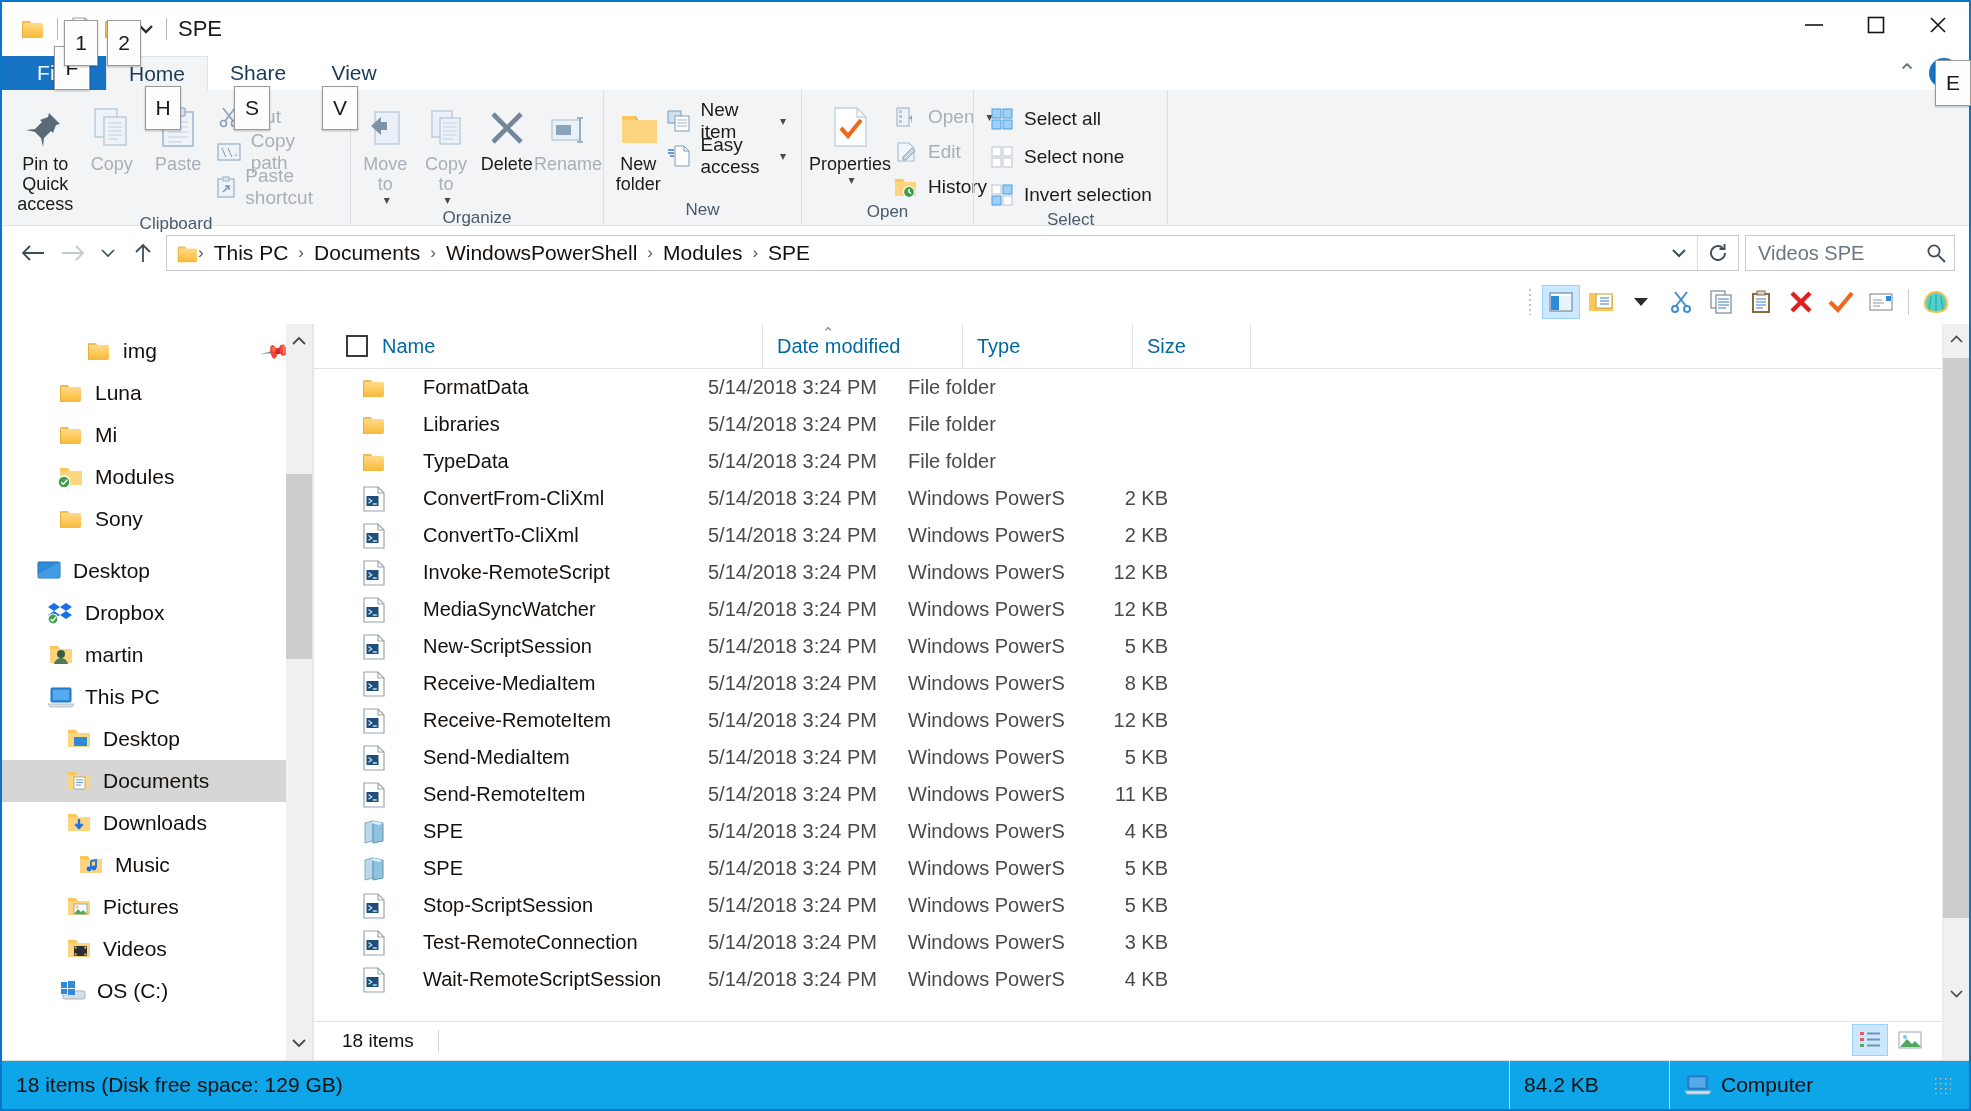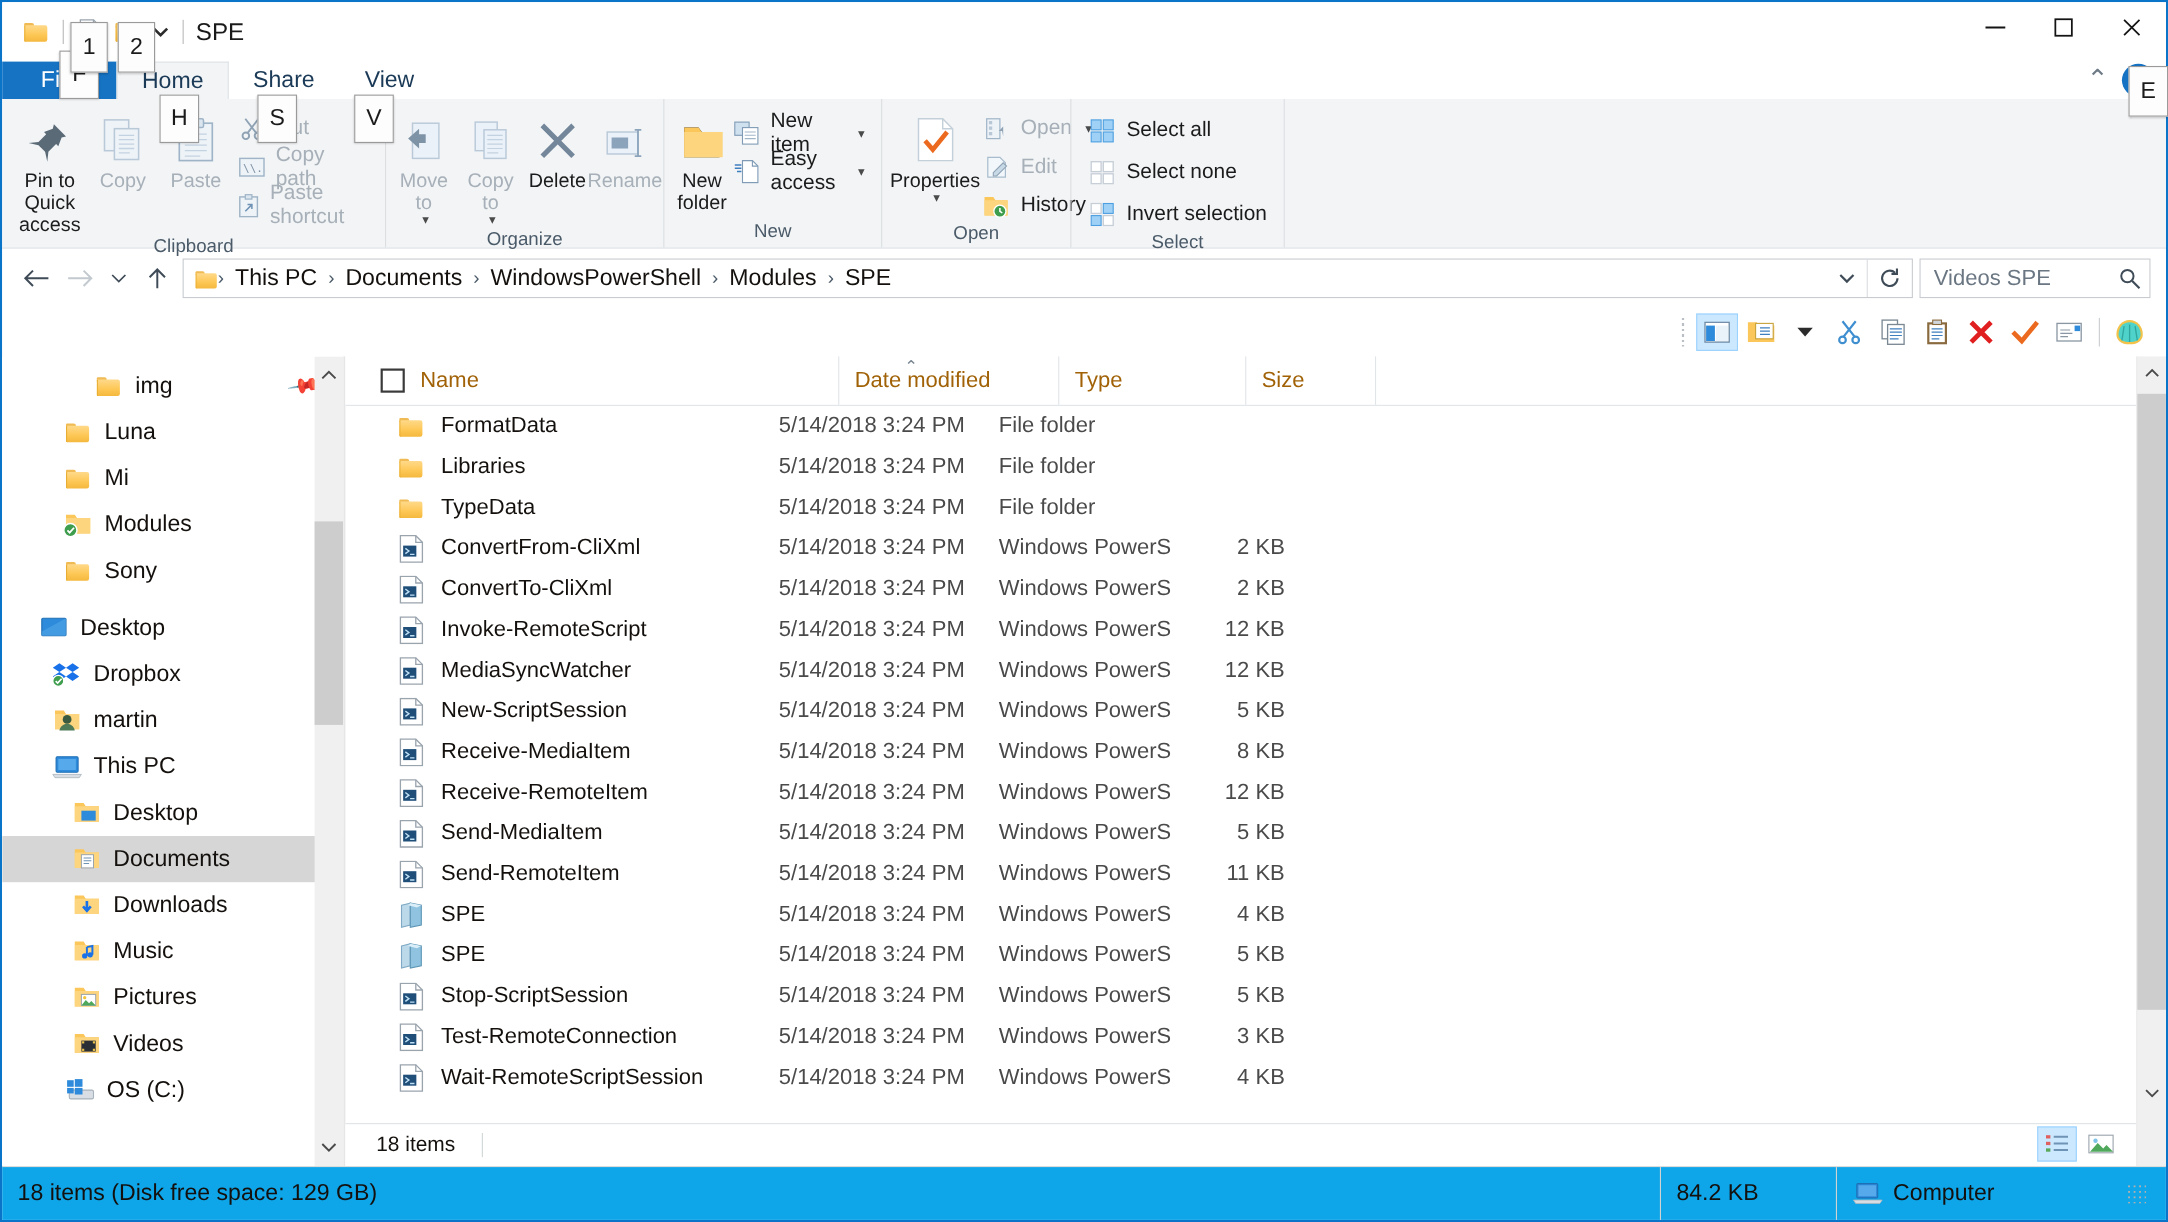--- a/index.html
+++ b/index.html
@@ -128,31 +128,31 @@
   .navscroll .thumb{position:absolute;left:0;width:26px;background:#cdcdcd;}
   .navsplit{width:2px;background:#e6e6e6;}
 
   
   .files{flex:1;display:flex;flex-direction:column;min-width:0;position:relative;}
   .colhead{
     height:44px;min-height:44px;display:flex;align-items:center;
     border-bottom:1px solid #e2e5e8;background:#fff;position:relative;
   }
   .colhead .sortmark{position:absolute;left:508px;top:0px;font-size:15px;color:#7a8791;}
-  .ch{font-size:20px;color:#a16207;display:flex;align-items:center;height:100%;box-sizing:border-box;padding-left:14px;}
+  .ch{font-size:20px;color:#0369a1;display:flex;align-items:center;height:100%;box-sizing:border-box;padding-left:14px;}
   .ch + .ch{border-left:1px solid #e2e5e8;}
   .cbox{width:22px;height:22px;border:2px solid #3a3a3a;margin:0 14px 0 32px;box-sizing:border-box;}
   .c-name{width:380px;}
   .c-date{width:200px;}
   .c-type{width:170px;}
   .c-size{width:118px;}
   .rows{flex:1;overflow:hidden;position:relative;}
   .row{height:37px;display:flex;align-items:center;font-size:20px;color:#14100d;}
   .row .cell{box-sizing:border-box;padding-left:14px;display:flex;align-items:center;white-space:nowrap;overflow:hidden;}
-  .row .n{width:380px;padding-left:4px;}
+  .row .n{width:380px;padding-left:4px;gap:22px;}
   .row .n .ico{width:26px;display:flex;align-items:center;justify-content:center;margin:0 14px 0 43px;flex:0 0 auto;}
   .row .d{width:200px;color:#4a4a4a;}
   .row .t{width:170px;color:#4a4a4a;}
   .row .s{width:118px;color:#4a4a4a;justify-content:flex-end;padding-right:14px;}
 
   
   .filescroll{width:26px;background:#f0f0f0;position:relative;border-left:1px solid #ececec;}
   .filescroll .arr{height:30px;display:flex;align-items:center;justify-content:center;color:#5a5a5a;font-size:15px;}
   .filescroll .thumb{position:absolute;left:0;width:26px;background:#cdcdcd;}
 
@@ -771,21 +771,21 @@
         <div class="navitem" style="padding-left:62px;">
           <span class="ico">
             <svg width="28" height="24" viewBox="0 0 28 24">
                 <path d="M3 3h8l2 3h12v14H3z" fill="#fbc65a"></path>
                 <path d="M3 6h22v14H3z" fill="#fdd57e"></path>
                 <path d="M14 8v7M10.5 13l3.5 4 3.5-4" stroke="#1871e8" stroke-width="2.4" fill="none"></path>
               </svg>
           </span>
           <span>Downloads</span>
         </div>
-        <div class="navitem" style="padding-left:62px;">
+        <div class="navitem" style="padding-left:62px;margin-left:12px;">
           <span class="ico">
             <svg width="28" height="24" viewBox="0 0 28 24">
                 <path d="M3 3h8l2 3h12v14H3z" fill="#fbc65a"></path>
                 <path d="M3 6h22v14H3z" fill="#fdd57e"></path>
                 <path d="M14 8v8M14 8l5-1v8" stroke="#1871e8" stroke-width="1.8" fill="none"></path>
                 <circle cx="12" cy="16" r="2.4" fill="#1871e8"></circle>
                 <circle cx="17" cy="15" r="2.4" fill="#1871e8"></circle>
               </svg>
           </span>
           <span>Music</span>

